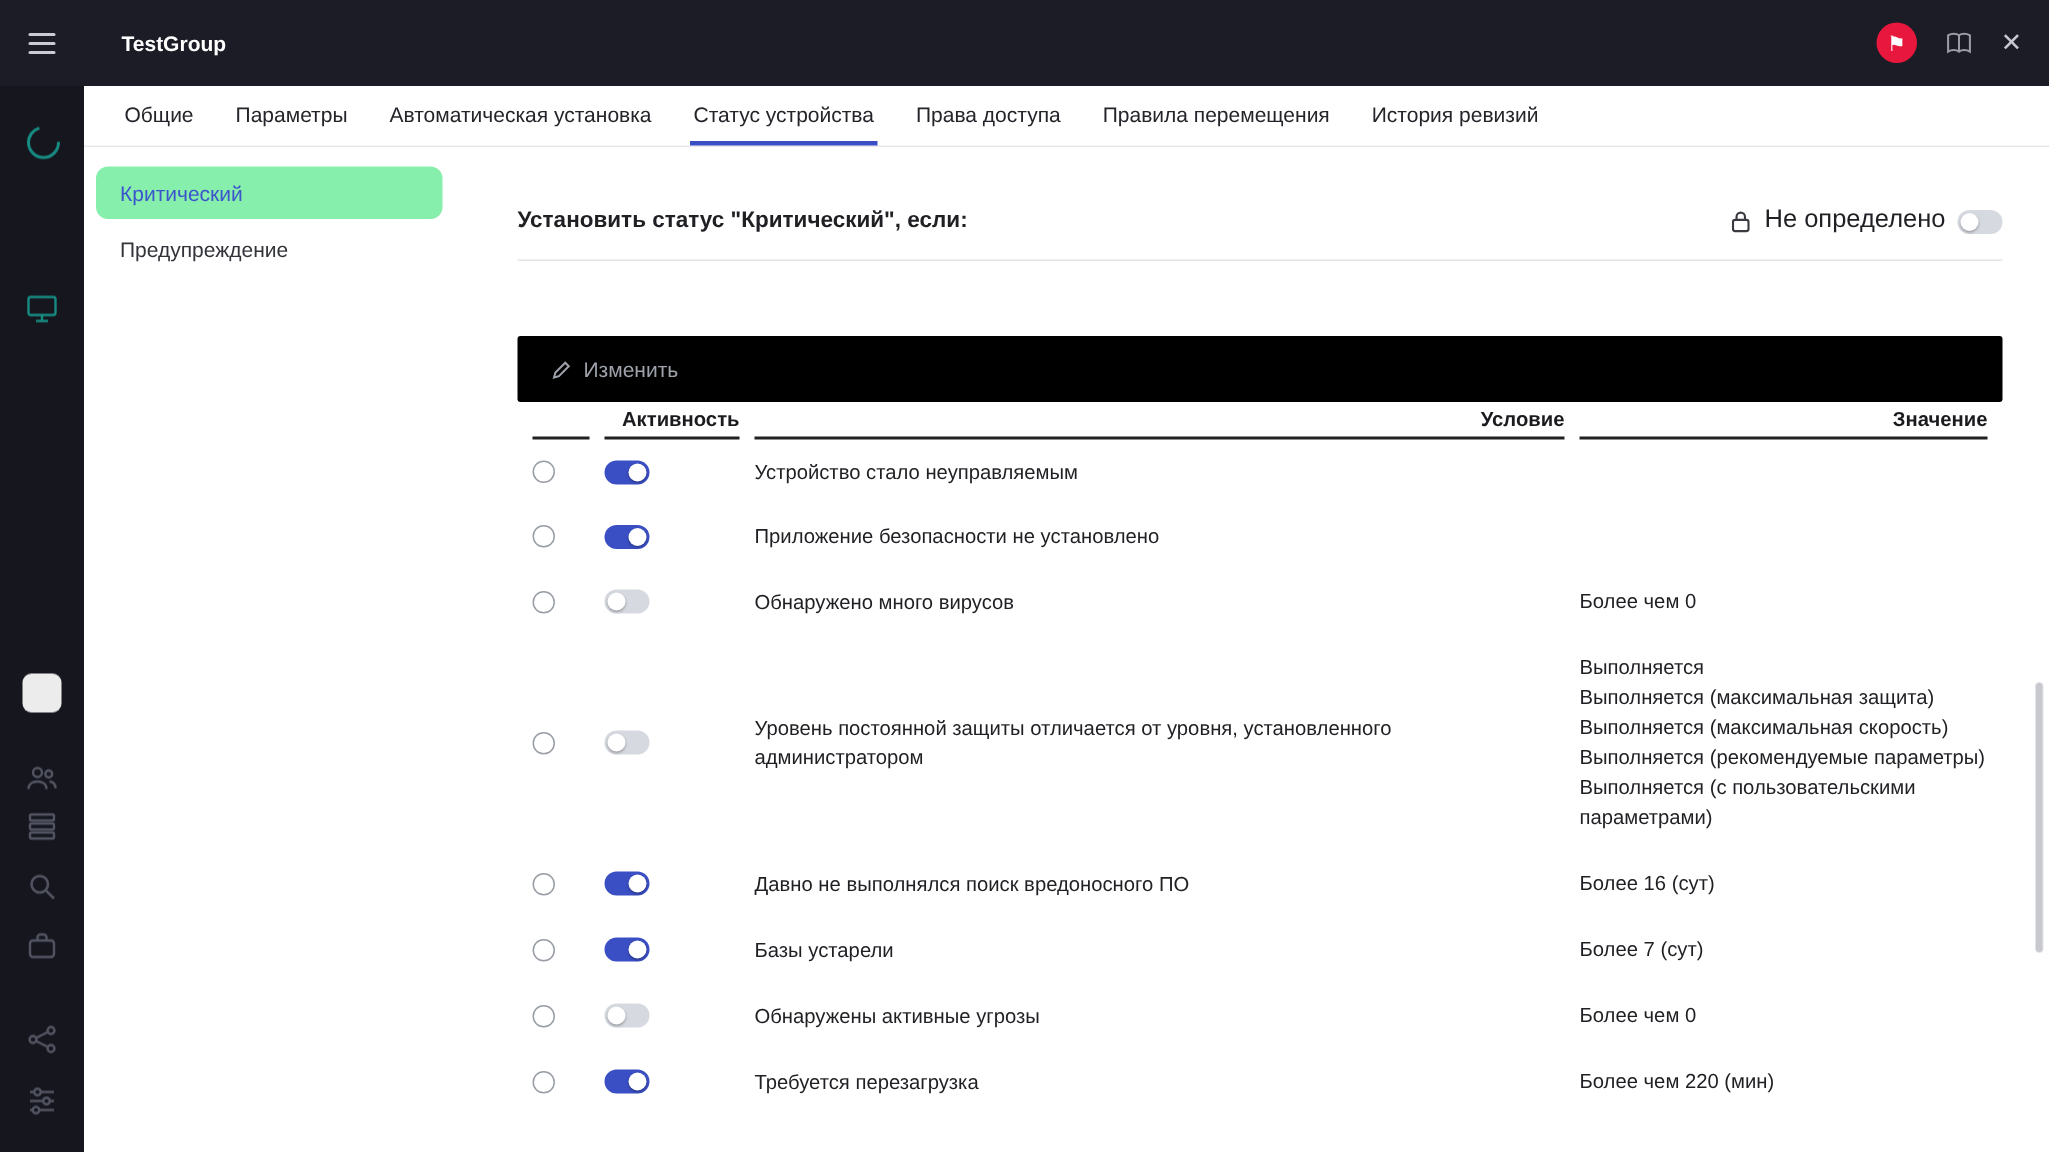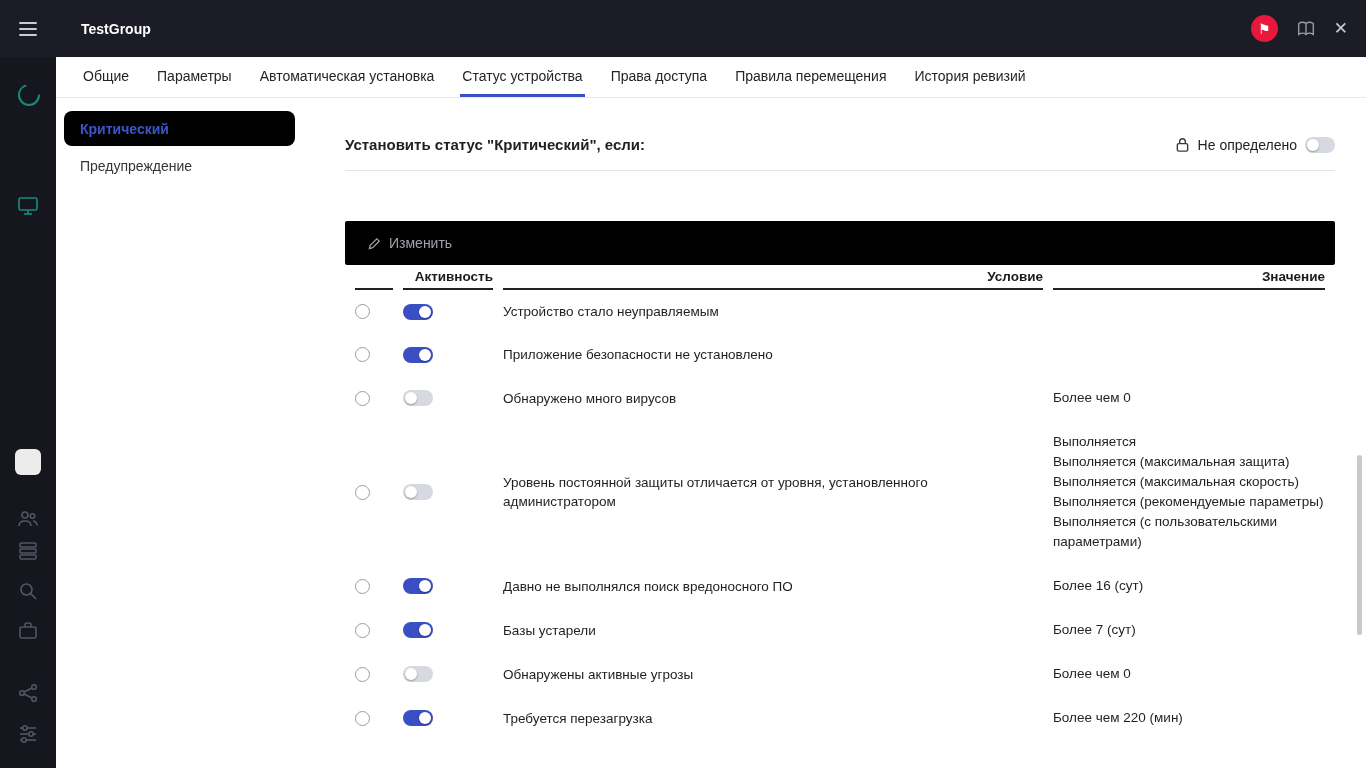--- a/index.html
+++ b/index.html
@@ -53,27 +53,27 @@
   .tab.active { border-bottom-color:#3b4fc4; }
 
   .body { flex:1; display:flex; min-height:0; }
 
   .subnav { width:289px; padding-top:13px; flex:none; }
   .subitem {
     margin:0 0 2px 8px; width:231px; height:35px; display:flex; align-items:center;
     padding-left:16px; font-size:14px; color:#33343a; border-radius:8px; cursor:pointer;
     background:none; border:none; font-family:inherit;
   }
-  .subitem.active { background:#000000; color:#3d55cc;font-weight:bold; }
+  .subitem.active { background:#86efac; color:#3d55cc; }
 
   .main { flex:1; margin-right:31px; padding-top:38px; min-width:0; }
 
   .head-row { display:flex; align-items:center; justify-content:space-between; padding-bottom:17px; border-bottom:1px solid #e3e4e8; }
   .head-row h1 { font-size:15px; font-weight:bold; margin:0; color:#1f1f24; }
-  .undef { display:flex; align-items:flex-end; gap:8px; font-size:14px; color:#1f1f24; }
+  .undef { display:flex; align-items:flex-end; gap:8px; font-size:17px; color:#1f1f24; }
 
   .toolbar {
     margin-top:50px; height:44px; background:#000000; display:flex; align-items:center;
     padding:0 16px; border-radius:2px;
   }
   .edit-btn {
     display:flex; align-items:center; gap:7px; background:none; border:none;
     color:#9ea2ab; font-size:14px; font-family:inherit;
   }
 

